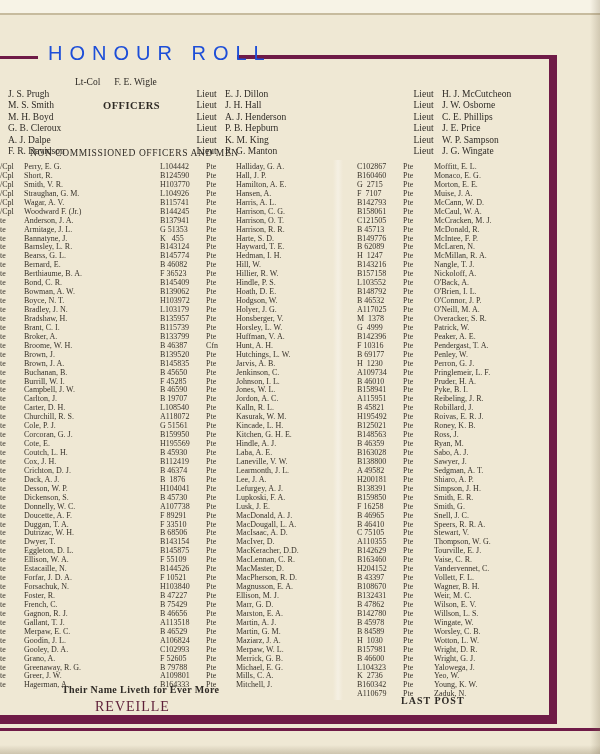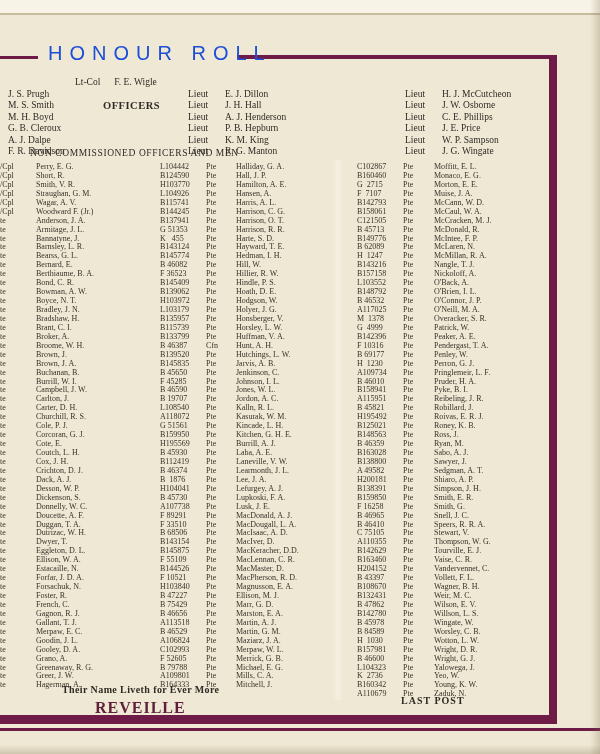--- a/index.html
+++ b/index.html
@@ -26,36 +26,36 @@
          font-size:20px;letter-spacing:7px;font-weight:500;color:#1d4ed8;}
   .officers-hd{position:absolute;left:103px;top:64px;font-size:10.5px;font-weight:bold;letter-spacing:.5px;color:#2e2a25;margin-top:36px;}
   .co-line{position:absolute;left:75px;top:77px;font-size:9.5px;color:#2e2a25;}
   .co-line .co-name{margin-left:14px;margin-top:8px;}
   .nco-hd{position:absolute;left:30px;top:148px;font-size:9.5px;font-weight:normal;letter-spacing:.6px;color:#2e2a25;}
   
   .off-col{position:absolute;top:89px;font-size:9.5px;line-height:11.4px;color:#2f2b26;}
   .off-left{left:8px;}
   .off-mid{left:188px;}
   .off-right{left:405px;}
-  .off-row{display:flex;white-space:nowrap;}
+  .off-row{display:flex;white-space:nowrap;text-align:center;}
   .off-rank{width:37px;}
   
   .roll-col{position:absolute;top:163px;font-size:8px;line-height:8.95px;color:#38332b;}
   .roll-c1{left:0;width:158px;}
   .roll-c2{left:160px;width:196px;}
   .roll-c3{left:357px;width:200px;}
   .r-row{display:flex;height:8.95px;white-space:pre;}
-  .c1-rank{width:36px;}
+  .c1-rank{width:24px;}
   .c2-num,.c3-num{width:46px;}
   .c2-rank{width:30px;}
   .c3-rank{width:31px;}
   .r-name{flex:1;}
   
   .motto{position:absolute;left:62px;top:684px;font-size:10px;font-weight:bold;letter-spacing:.4px;color:#2e2a25;}
-  .reveille{position:absolute;left:95px;top:699px;font-size:16px;font-weight:bold;letter-spacing:1px;color:#5e1f38;}
+  .reveille{position:absolute;left:95px;top:699px;font-size:14px;font-weight:normal;letter-spacing:1px;color:#5e1f38;}
   .lastpost{position:absolute;left:401px;top:695px;font-size:10px;font-weight:bold;letter-spacing:1px;color:#2e2a25;}
 </style>
 </head>
 <body>
 
 <div class="fold-strip"></div>
 
 <div class="center-fold"></div>
 
 <div class="rule rule-left"></div>
@@ -230,21 +230,21 @@
     <div class="r-row"><span class="c2-num">B139520</span><span class="c2-rank">Pte</span><span class="r-name">Hutchings, L. W.</span></div>
     <div class="r-row"><span class="c2-num">B145835</span><span class="c2-rank">Pte</span><span class="r-name">Jarvis, A. B.</span></div>
     <div class="r-row"><span class="c2-num">B 45650</span><span class="c2-rank">Pte</span><span class="r-name">Jenkinson, C.</span></div>
     <div class="r-row"><span class="c2-num">F 45285</span><span class="c2-rank">Pte</span><span class="r-name">Johnson, I. L.</span></div>
     <div class="r-row"><span class="c2-num">B 46590</span><span class="c2-rank">Pte</span><span class="r-name">Jones, W. L.</span></div>
     <div class="r-row"><span class="c2-num">B 19707</span><span class="c2-rank">Pte</span><span class="r-name">Jordon, A. C.</span></div>
     <div class="r-row"><span class="c2-num">L108540</span><span class="c2-rank">Pte</span><span class="r-name">Kalln, R. L.</span></div>
     <div class="r-row"><span class="c2-num">A118072</span><span class="c2-rank">Pte</span><span class="r-name">Kasurak, W. M.</span></div>
     <div class="r-row"><span class="c2-num">G 51561</span><span class="c2-rank">Pte</span><span class="r-name">Kincade, L. H.</span></div>
     <div class="r-row"><span class="c2-num">B159950</span><span class="c2-rank">Pte</span><span class="r-name">Kitchen, G. H. E.</span></div>
-    <div class="r-row"><span class="c2-num">H195569</span><span class="c2-rank">Pte</span><span class="r-name">Burrill, A. J.</span></div>
+    <div class="r-row"><span class="c2-num">H195569</span><span class="c2-rank">Pte</span><span class="r-name">Hindle, A. J.</span></div>
     <div class="r-row"><span class="c2-num">B 45930</span><span class="c2-rank">Pte</span><span class="r-name">Laba, A. E.</span></div>
     <div class="r-row"><span class="c2-num">B112419</span><span class="c2-rank">Pte</span><span class="r-name">Laneville, V. W.</span></div>
     <div class="r-row"><span class="c2-num">B 46374</span><span class="c2-rank">Pte</span><span class="r-name">Learmonth, J. L.</span></div>
     <div class="r-row"><span class="c2-num">B  1876</span><span class="c2-rank">Pte</span><span class="r-name">Lee, J. A.</span></div>
     <div class="r-row"><span class="c2-num">H104041</span><span class="c2-rank">Pte</span><span class="r-name">Lefurgey, A. J.</span></div>
     <div class="r-row"><span class="c2-num">B 45730</span><span class="c2-rank">Pte</span><span class="r-name">Lupkoski, F. A.</span></div>
     <div class="r-row"><span class="c2-num">A107738</span><span class="c2-rank">Pte</span><span class="r-name">Lusk, J. E.</span></div>
     <div class="r-row"><span class="c2-num">F 89291</span><span class="c2-rank">Pte</span><span class="r-name">MacDonald, A. J.</span></div>
     <div class="r-row"><span class="c2-num">F 33510</span><span class="c2-rank">Pte</span><span class="r-name">MacDougall, L. A.</span></div>
     <div class="r-row"><span class="c2-num">B 68506</span><span class="c2-rank">Pte</span><span class="r-name">MacIsaac, A. D.</span></div>

